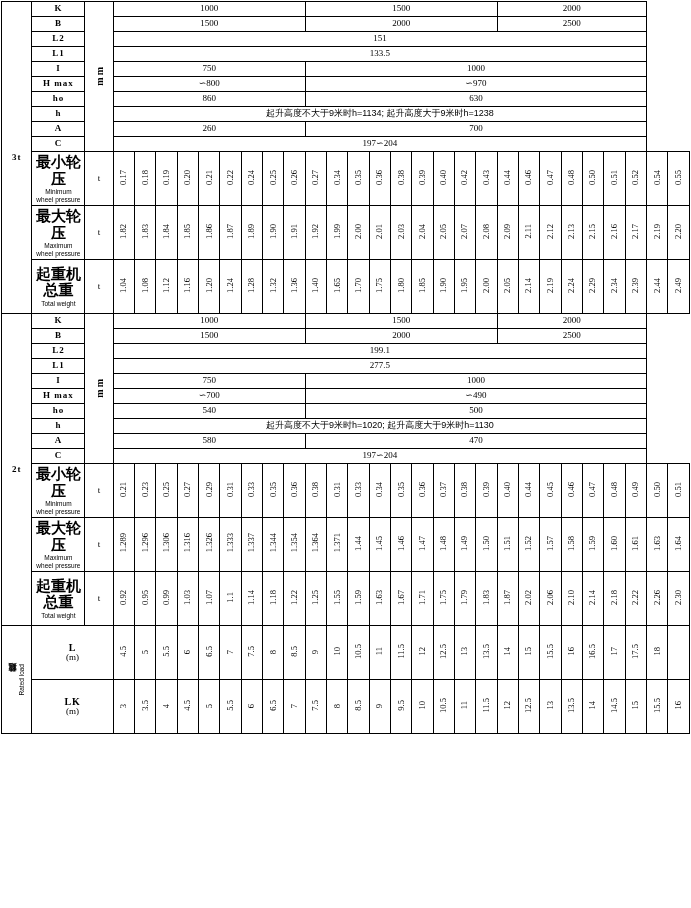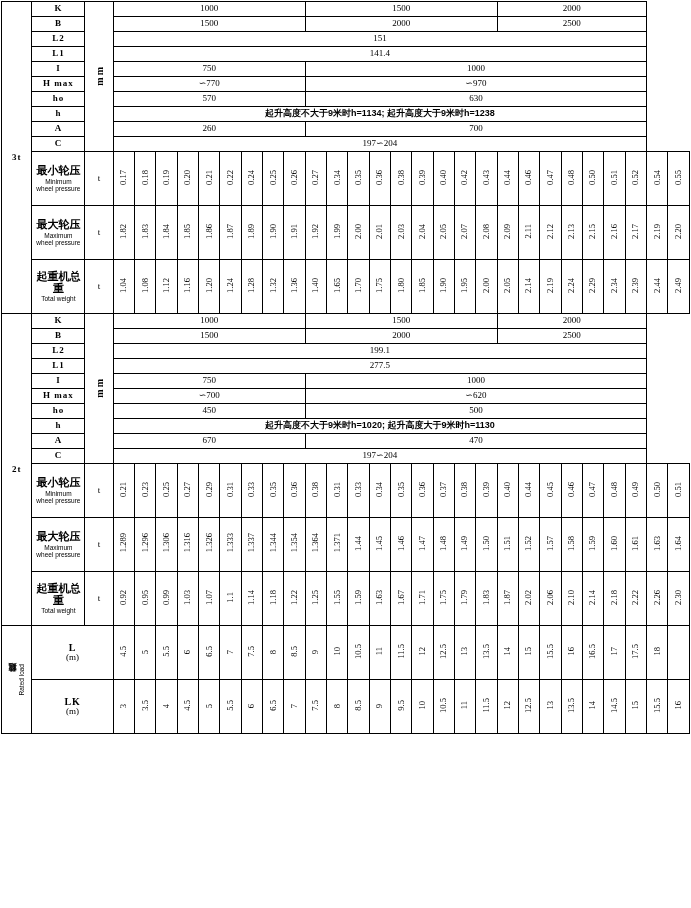--- a/index.html
+++ b/index.html
@@ -29,21 +29,21 @@
     line-height:1.1;
     overflow:hidden;
   }
   .lbl{
     font-weight:bold;
     font-size:10px;
     letter-spacing:1px;
   }
   .lbl-cn{
     font-weight:bold;
-    font-size:11px;
+    font-size:15px;
     font-family:"Liberation Sans", sans-serif;
   }
   .sub-en{
     font-size:6.5px;
     font-family:"Liberation Sans", sans-serif;
     display:block;
     line-height:1.15;
     margin-top:1px;
   }
   .rot{
@@ -73,21 +73,21 @@
     font-family:"Liberation Serif", serif;
     letter-spacing:0px;
   }
   .unit-mm{
     font-weight:bold;
     font-size:11px;
   }
   .big{font-size:10px;font-family:Liberation Serif, serif;}
   .tall{height:54px;}
   .rowh{height:15px;}
-  .noteline{font-weight:bold;font-size:9px;font-family:"Liberation Sans", sans-serif;}
+  .noteline{font-weight:normal;font-size:9px;font-family:"Liberation Sans", sans-serif;}
   .lcell{font-size:9px;}
 </style>
 </head>
 <body>
 
 <div class="sheet">
   <table class="spec">
     <colgroup>
       <col style="width:30px">
         <col style="width:52px">
@@ -134,35 +134,35 @@
           <td class="big" colspan="9">1500</td>
           <td class="big" colspan="9">2000</td>
           <td class="big" colspan="7">2500</td>
         </tr>
         <tr class="rowh">
           <td class="lbl">L2</td>
           <td class="big" colspan="25">151</td>
         </tr>
         <tr class="rowh">
           <td class="lbl">L1</td>
-          <td class="big" colspan="25">141.4</td>
+          <td class="big" colspan="25">133.5</td>
         </tr>
         <tr class="rowh">
           <td class="lbl">I</td>
           <td class="big" colspan="9">750</td>
           <td class="big" colspan="16">1000</td>
         </tr>
         <tr class="rowh">
           <td class="lbl">H max</td>
-          <td class="big" colspan="9">∽770</td>
+          <td class="big" colspan="9">∽800</td>
           <td class="big" colspan="16">∽970</td>
         </tr>
         <tr class="rowh">
           <td class="lbl">ho</td>
-          <td class="big" colspan="9">570</td>
+          <td class="big" colspan="9">860</td>
           <td class="big" colspan="16">630</td>
         </tr>
         <tr class="rowh">
           <td class="lbl">h</td>
           <td class="noteline" colspan="25">起升高度不大于9米时h=1134; 起升高度大于9米时h=1238</td>
         </tr>
         <tr class="rowh">
           <td class="lbl">A</td>
           <td class="big" colspan="9">260</td>
           <td class="big" colspan="16">700</td>
@@ -298,34 +298,34 @@
           <td class="big" colspan="25">277.5</td>
         </tr>
         <tr class="rowh">
           <td class="lbl">I</td>
           <td class="big" colspan="9">750</td>
           <td class="big" colspan="16">1000</td>
         </tr>
         <tr class="rowh">
           <td class="lbl">H max</td>
           <td class="big" colspan="9">∽700</td>
-          <td class="big" colspan="16">∽620</td>
+          <td class="big" colspan="16">∽490</td>
         </tr>
         <tr class="rowh">
           <td class="lbl">ho</td>
-          <td class="big" colspan="9">450</td>
+          <td class="big" colspan="9">540</td>
           <td class="big" colspan="16">500</td>
         </tr>
         <tr class="rowh">
           <td class="lbl">h</td>
           <td class="noteline" colspan="25">起升高度不大于9米时h=1020; 起升高度大于9米时h=1130</td>
         </tr>
         <tr class="rowh">
           <td class="lbl">A</td>
-          <td class="big" colspan="9">670</td>
+          <td class="big" colspan="9">580</td>
           <td class="big" colspan="16">470</td>
         </tr>
         <tr class="rowh">
           <td class="lbl">C</td>
           <td class="big" colspan="25">197∽204</td>
         </tr>
         <tr class="tall">
           <td>
             <div class="lbl-cn">最小轮压</div>
             <span class="sub-en" style="white-space: pre-line;">Minimum

